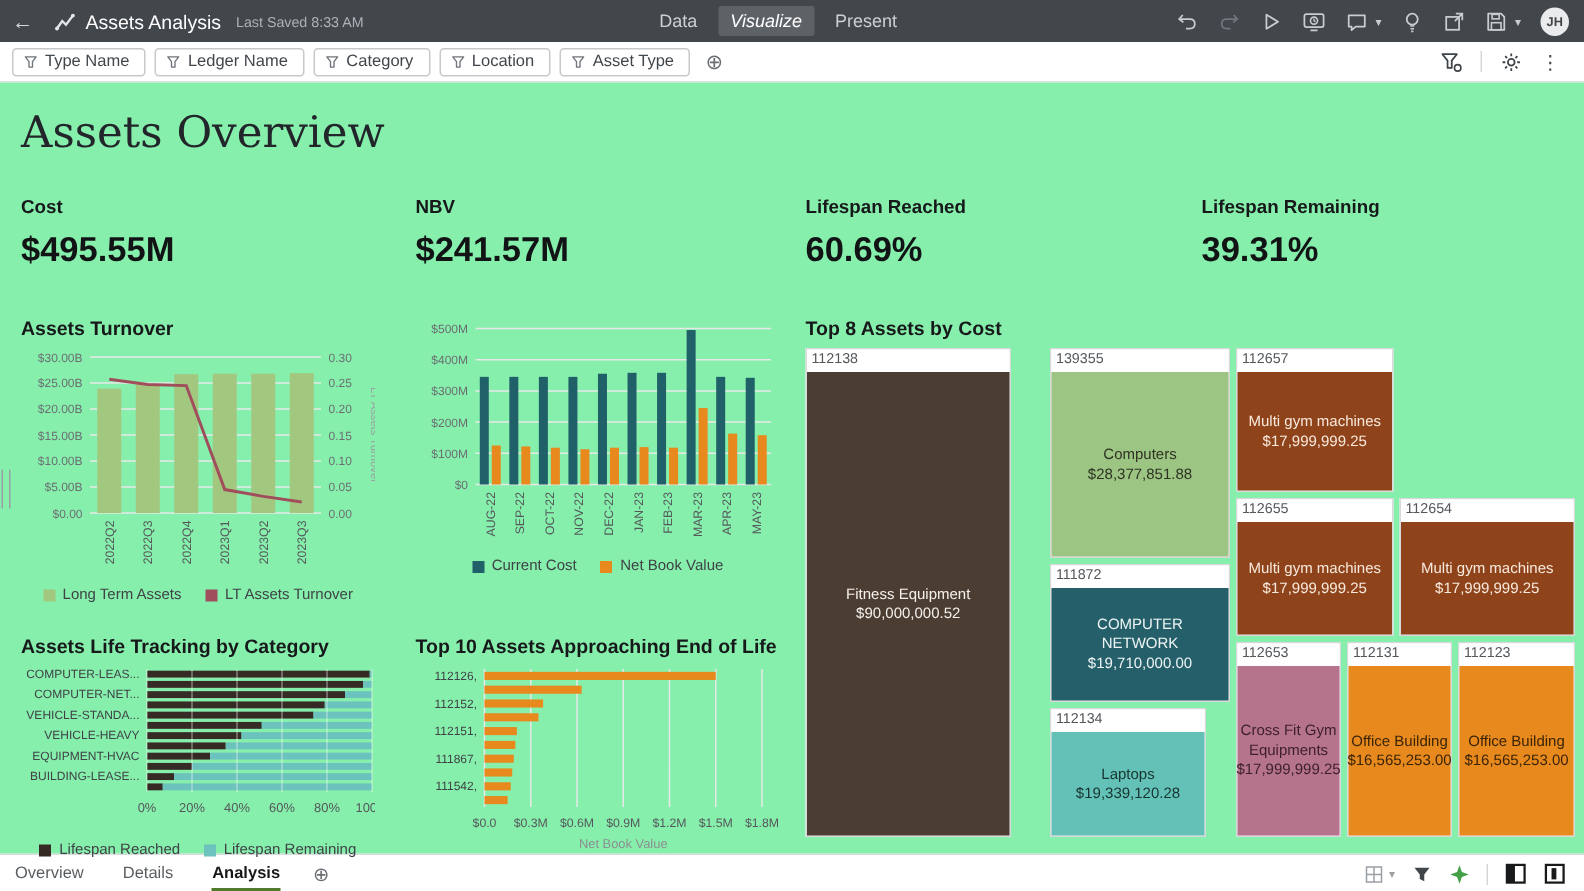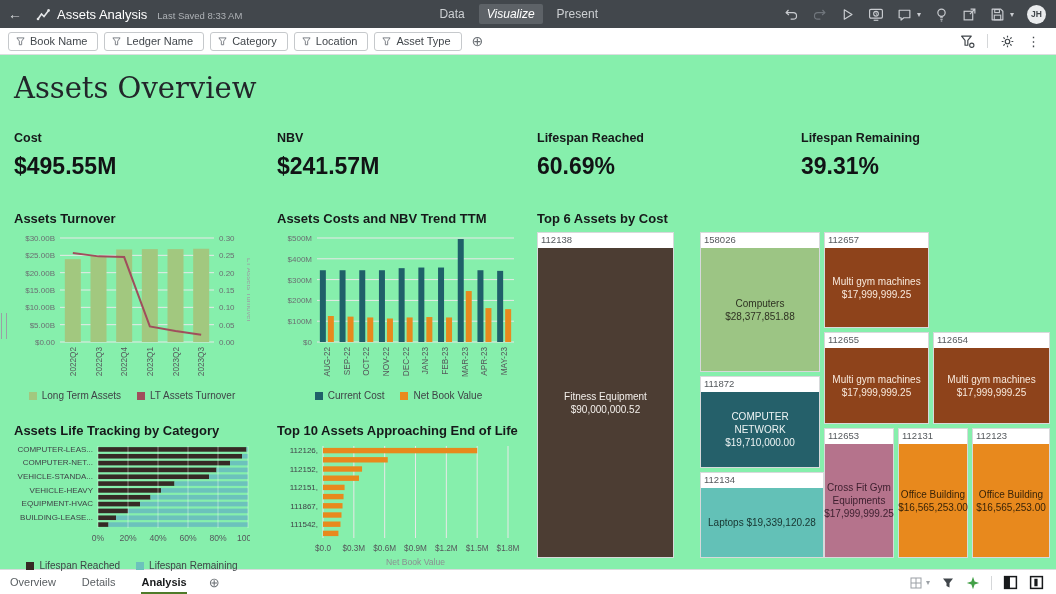--- a/index.html
+++ b/index.html
@@ -125,21 +125,21 @@
     <div class="avatar">JH</div>
   </div>
 </div>
 
 <div class="filterbar">
   <div id="filter-pills" style="display:flex;gap:6px;">
       <div class="pill">
         <svg width="9" height="9" viewBox="0 0 10 10">
           <path d="M1 1 H9 L6.3 4.6 V8.6 H3.7 V4.6 Z" fill="none" stroke="#6f747a" stroke-width="1" stroke-linejoin="round"></path>
         </svg>
-        <span>Book Name</span>
+        <span>Type Name</span>
       </div>
       <div class="pill">
         <svg width="9" height="9" viewBox="0 0 10 10">
           <path d="M1 1 H9 L6.3 4.6 V8.6 H3.7 V4.6 Z" fill="none" stroke="#6f747a" stroke-width="1" stroke-linejoin="round"></path>
         </svg>
         <span>Ledger Name</span>
       </div>
       <div class="pill">
         <svg width="9" height="9" viewBox="0 0 10 10">
           <path d="M1 1 H9 L6.3 4.6 V8.6 H3.7 V4.6 Z" fill="none" stroke="#6f747a" stroke-width="1" stroke-linejoin="round"></path>
@@ -235,21 +235,21 @@
       </svg><div class="legend">
         <div class="li">
           <span class="sq" style="background: rgb(162, 200, 127);"></span>
           <span>Long Term Assets</span>
         </div>
         <div class="li">
           <span class="sq" style="background: rgb(160, 78, 92);"></span>
           <span>LT Assets Turnover</span>
         </div>
       </div></div>
-  <div class="widget" style="left:277px;top:156px;width:243px;height:206px"><div class="ctitle">Assets Costs and NBV Trend TTM</div><svg width="243" height="150" viewBox="0 0 243 150">
+  <div class="widget" style="left:277px;top:156px;width:243px;height:206px"><svg width="243" height="150" viewBox="0 0 243 150">
         <line x1="40" y1="112" x2="237" y2="112" stroke="#e8e8e8" stroke-width="1"></line>
         <text x="35" y="115" font-size="8" fill="#6b6f72" text-anchor="end">$0</text>
         <line x1="40" y1="91.2" x2="237" y2="91.2" stroke="#e8e8e8" stroke-width="1"></line>
         <text x="35" y="94.2" font-size="8" fill="#6b6f72" text-anchor="end">$100M</text>
         <line x1="40" y1="70.4" x2="237" y2="70.4" stroke="#e8e8e8" stroke-width="1"></line>
         <text x="35" y="73.4" font-size="8" fill="#6b6f72" text-anchor="end">$200M</text>
         <line x1="40" y1="49.6" x2="237" y2="49.6" stroke="#e8e8e8" stroke-width="1"></line>
         <text x="35" y="52.6" font-size="8" fill="#6b6f72" text-anchor="end">$300M</text>
         <line x1="40" y1="28.799999999999997" x2="237" y2="28.799999999999997" stroke="#e8e8e8" stroke-width="1"></line>
         <text x="35" y="31.799999999999997" font-size="8" fill="#6b6f72" text-anchor="end">$400M</text>
@@ -289,35 +289,35 @@
         <div class="li">
           <span class="sq" style="background: rgb(31, 96, 105);"></span>
           <span>Current Cost</span>
         </div>
         <div class="li">
           <span class="sq" style="background: rgb(232, 137, 29);"></span>
           <span>Net Book Value</span>
         </div>
       </div></div>
   <div class="widget" style="left:537px;top:156px;width:513px;height:350px">
-      <div class="ctitle">Top 6 Assets by Cost</div>
+      <div class="ctitle">Top 8 Assets by Cost</div>
       <div class="tm-box">
         <div class="tile" style="left: 0px; top: 0px; width: 137px; height: 326px;">
           <div class="th">112138</div>
           <div class="tb" style="background: rgb(76, 61, 51); color: rgb(244, 240, 236);">Fitness Equipment $90,000,000.52</div>
         </div>
         <div class="tile" style="left: 163px; top: 0px; width: 120px; height: 140px;">
-          <div class="th">158026</div>
+          <div class="th">139355</div>
           <div class="tb" style="background: rgb(156, 197, 132); color: rgb(46, 50, 34); text-align: center;">Computers $28,377,851.88</div>
         </div>
         <div class="tile" style="left: 163px; top: 144px; width: 120px; height: 92px;">
           <div class="th">111872</div>
           <div class="tb" style="background: rgb(37, 96, 106); color: rgb(238, 244, 244);">COMPUTER NETWORK $19,710,000.00</div>
         </div>
-        <div class="tile" style="left: 163px; top: 240px; width: 124px; height: 86px;">
+        <div class="tile" style="left: 163px; top: 240px; width: 104px; height: 86px;">
           <div class="th">112134</div>
           <div class="tb" style="background: rgb(99, 193, 183); color: rgb(23, 52, 48);">Laptops $19,339,120.28</div>
         </div>
         <div class="tile" style="left: 287px; top: 0px; width: 105px; height: 96px;">
           <div class="th">112657</div>
           <div class="tb" style="background: rgb(142, 67, 27); color: rgb(248, 233, 220);">Multi gym machines $17,999,999.25</div>
         </div>
         <div class="tile" style="left: 287px; top: 100px; width: 105px; height: 92px;">
           <div class="th">112655</div>
           <div class="tb" style="background: rgb(142, 67, 27); color: rgb(248, 233, 220);">Multi gym machines $17,999,999.25</div>

